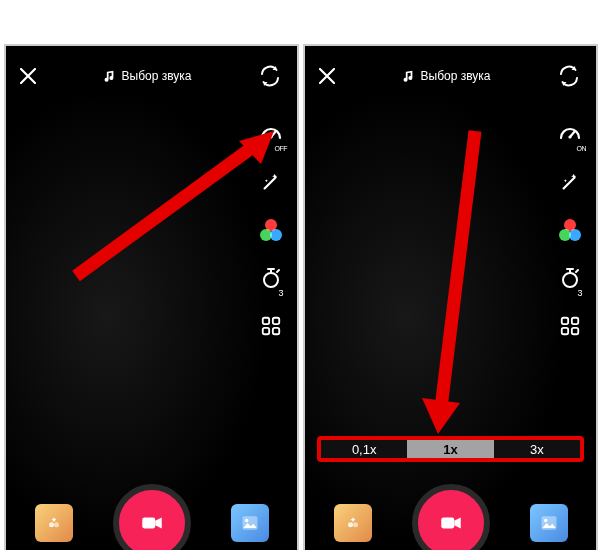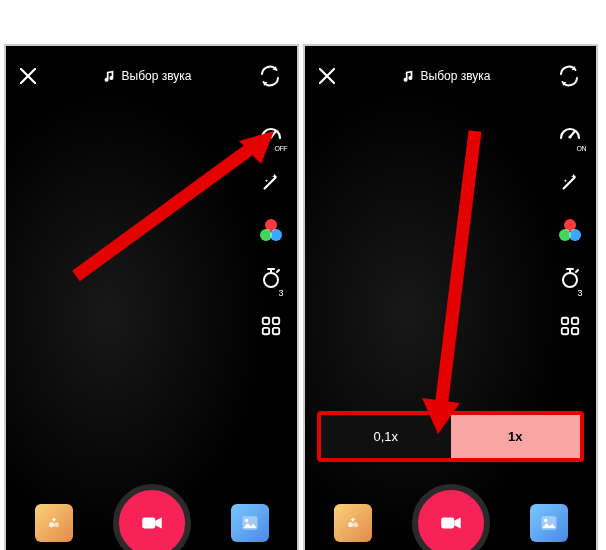--- a/index.html
+++ b/index.html
@@ -27,23 +27,23 @@
   .colordots .g{ background:#44d55a; bottom:0; left:0;}
   .colordots .b{ background:#3ba8ff; bottom:0; right:0;}
   
   .bottom { position:absolute; bottom:0; left:0; right:0; height:118px; display:flex; align-items:center; justify-content:center; gap:40px; }
   .thumb { width:38px; height:38px; border-radius:6px; display:flex; align-items:center; justify-content:center; cursor:pointer; }
   .thumb.effects { background:linear-gradient(135deg,#f9d27a,#e28a4a); }
   .thumb.gallery { background:linear-gradient(135deg,#7ac6ff,#4a8ae2); }
   .thumb svg { width:20px; height:20px; }
   .record { width:78px; height:78px; border-radius:50%; background:var(--accent); border:6px solid #2a2a2a; display:flex; align-items:center; justify-content:center; cursor:pointer; }
   
-  .speedbar { position:absolute; bottom:120px; left:12px; right:12px; height:51px; background:#101010; display:flex; border:4px solid var(--red); border-radius:4px; }
+  .speedbar { position:absolute; bottom:120px; left:12px; right:12px; height:26px; background:#101010; display:flex; border:4px solid var(--red); border-radius:4px; }
   .speed { flex:1; display:flex; align-items:center; justify-content:center; color:var(--white); font-size:13px; cursor:pointer; }
-  .speed.active { background:#fca5a5; color:#000; font-weight:600; }
+  .speed.active { background:#a3a3a3; color:#000; font-weight:600; }
   
   .arrow { position:absolute; pointer-events:none; }
   
   svg { display:block; }
 </style>
 </head>
 <body>
 
 <div class="wrap">
 
@@ -195,20 +195,21 @@
             <rect x="14" y="3" width="7" height="7" rx="2" stroke="#fff" stroke-width="2" fill="none"></rect>
             <rect x="3" y="14" width="7" height="7" rx="2" stroke="#fff" stroke-width="2" fill="none"></rect>
             <rect x="14" y="14" width="7" height="7" rx="2" stroke="#fff" stroke-width="2" fill="none"></rect>
           </svg>
       </div>
     </div>
 
     <div class="speedbar">
       <div class="speed">0,1x</div>
       <div class="speed active">1x</div>
+      <div class="speed">3x</div>
     </div>
 
     <div class="bottom">
       <div class="thumb effects">
         <svg viewBox="0 0 24 24">
             <circle cx="9" cy="14" r="3" fill="#fff" opacity="0.85"></circle>
             <circle cx="15" cy="14" r="3" fill="#fff" opacity="0.6"></circle>
             <path d="M12 5 L13 7 L15 8 L13 9 L12 11 L11 9 L9 8 L11 7 Z" fill="#fff"></path>
           </svg>
       </div>

